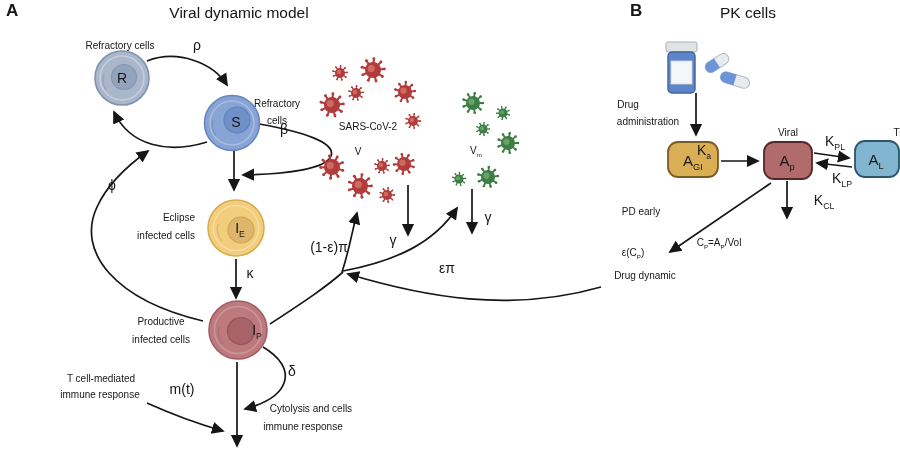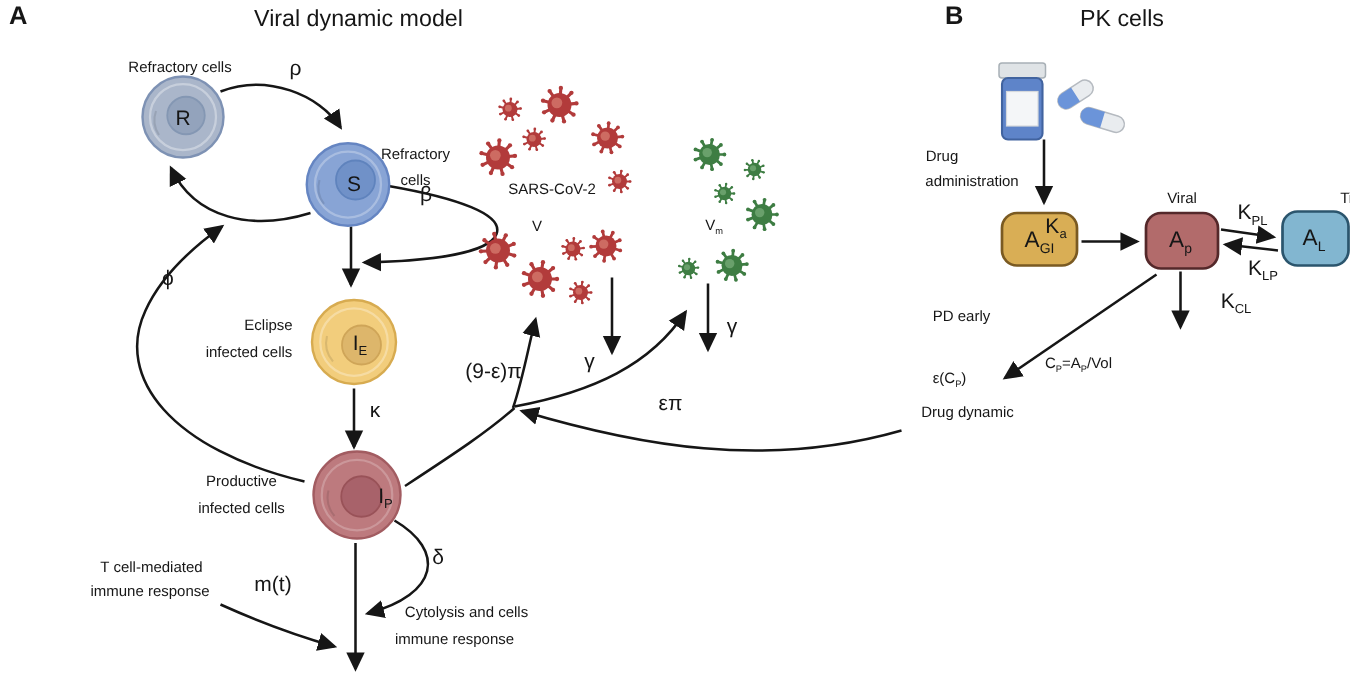--- a/index.html
+++ b/index.html
@@ -497,21 +497,21 @@
   <div class="lbl" style="left:311px;top:409px">Cytolysis and cells</div>
   <div class="lbl" style="left:303px;top:427px">immune response</div>
 
   <div class="lbl param" style="left:197px;top:45px">ρ</div>
   <div class="lbl param" style="left:284px;top:129px">β</div>
   <div class="lbl param" style="left:112px;top:185px">ϕ</div>
   <div class="lbl param" style="left:250px;top:273px">κ</div>
   <div class="lbl param" style="left:292px;top:371px">δ</div>
   <div class="lbl param" style="left:393px;top:240px">γ</div>
   <div class="lbl param" style="left:488px;top:217px">γ</div>
-  <div class="lbl param" style="left:329px;top:247px">(9-ε)π</div>
+  <div class="lbl param" style="left:329px;top:247px">(1-ε)π</div>
   <div class="lbl param" style="left:447px;top:268px">επ</div>
   <div class="lbl param" style="left:182px;top:389px">m(t)</div>
 
   <div class="lbl cellletter" style="left:122px;top:78px">R</div>
   <div class="lbl cellletter" style="left:236px;top:122px">S</div>
   <div class="lbl cellletter" style="left:240px;top:228px"><span>I</span><sub>E</sub></div>
   <div class="lbl cellletter" style="left:257px;top:330px"><span>I</span><sub>P</sub></div>
 
   <div class="lbl tag" style="left:630px;top:2px">B</div>
   <div class="lbl title" style="left:748px;top:13px">PK cells</div>

